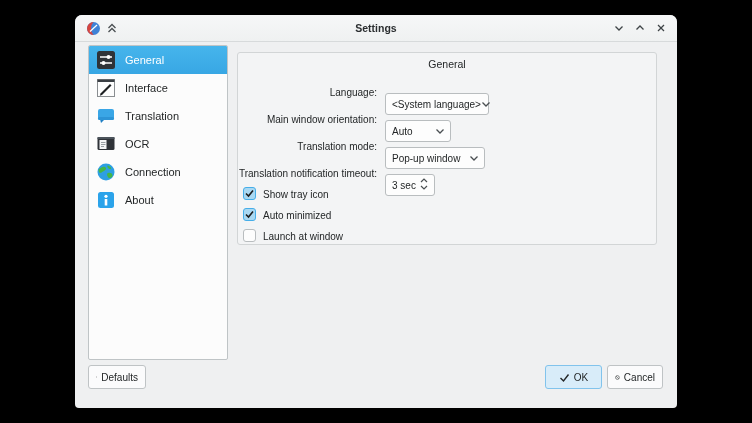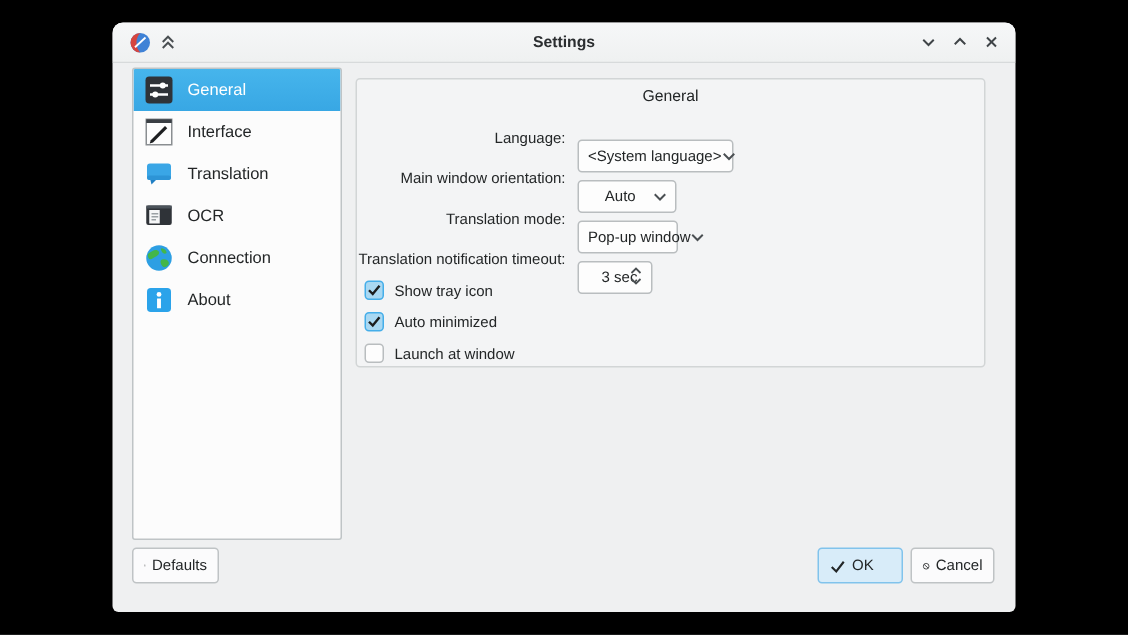--- a/index.html
+++ b/index.html
@@ -29,41 +29,41 @@
   .side-item.selected { background:linear-gradient(#46b5ec,#38a7e4); }
   .side-item.selected .slabel { color:#ffffff; }
   .sicon { width:22px; height:22px; margin-left:6px; display:flex; align-items:center; justify-content:center; }
   .slabel { margin-left:8px; font-size:11px; color:#232627; }
 
   
   .groupbox { position:absolute; left:162px; top:37px; width:420px; height:193px;
               background:#f3f4f5; border:1px solid #d2d5d6; border-radius:3px; }
   .group-title { position:absolute; left:0; top:5px; width:100%; text-align:center;
                  font-size:10.5px; color:#232627; }
-  .frow { position:absolute; left:0; width:100%; height:22px;text-align:center; }
+  .frow { position:absolute; left:0; width:100%; height:22px; }
   .flabel { position:absolute; right:279px; top:0; height:22px; line-height:22px;
             font-size:10px; white-space:nowrap; color:#232627; }
   .combobox, .spinbox { position:absolute; top:0; height:22px; background:#fdfdfd;
             border:1px solid #b9bdbf; border-radius:3px; display:flex; align-items:center;
             cursor:pointer;margin-top:11px; }
   .cb-text { font-size:10px; padding-left:6px; white-space:nowrap; color:#232627; flex:1; }
   .cb-arrow { margin-right:5px; display:flex; }
   .spin-arrows { position:absolute; right:6px; top:3px; display:flex; flex-direction:column; gap:2px; }
 
   .chkrow { position:absolute; left:5px; height:14px; display:flex; align-items:flex-end; cursor:pointer; }
   .checkbox { width:13px; height:13px; border:1px solid #b9bdbf; border-radius:3px;
               background:#fdfdfd; display:flex; align-items:center; justify-content:center; }
   .checkbox.checked { background:#a9d8f2; border-color:#45aee9; }
   .checkbox svg { visibility:hidden; }
   .checkbox.checked svg { visibility:visible; }
   .chklabel { margin-left:7px; font-size:10px; color:#232627; }
 
   
   .btn { position:absolute; top:350px; height:24px; display:flex; align-items:center;
-         gap:4px; background:#fbfbfc; border:1px solid #bfc3c5;
+         justify-content:center; gap:4px; background:#fbfbfc; border:1px solid #bfc3c5;
          border-radius:3px; font-size:10px; color:#232627; cursor:pointer; padding:0 7px; }
   .btn-defaults { left:13px; width:58px; }
   .btn-ok { left:470px; width:57px; background:#d8ecf9; border-color:#81c3ec; }
   .btn-cancel { left:532px; width:56px; }
 </style>
 </head>
 <body>
 
 <div class="stage">
   <div class="window">
@@ -194,21 +194,21 @@
           <span class="cb-arrow">
             <svg width="10" height="7" viewBox="0 0 10 7" fill="none" stroke="#4a4f52" stroke-width="1.3">
               <polyline points="1.5,1.5 5,5 8.5,1.5"></polyline>
             </svg>
           </span>
         </div>
       </div>
 
       <div class="frow" style="top:83px">
         <div class="flabel">Translation mode:</div>
-        <div class="combobox" style="left:147px;width:67px">
+        <div class="combobox" style="left:147px;width:100px">
           <span class="cb-text">Pop-up window</span>
           <span class="cb-arrow">
             <svg width="10" height="7" viewBox="0 0 10 7" fill="none" stroke="#4a4f52" stroke-width="1.3">
               <polyline points="1.5,1.5 5,5 8.5,1.5"></polyline>
             </svg>
           </span>
         </div>
       </div>
 
       <div class="frow" style="top:110px">

